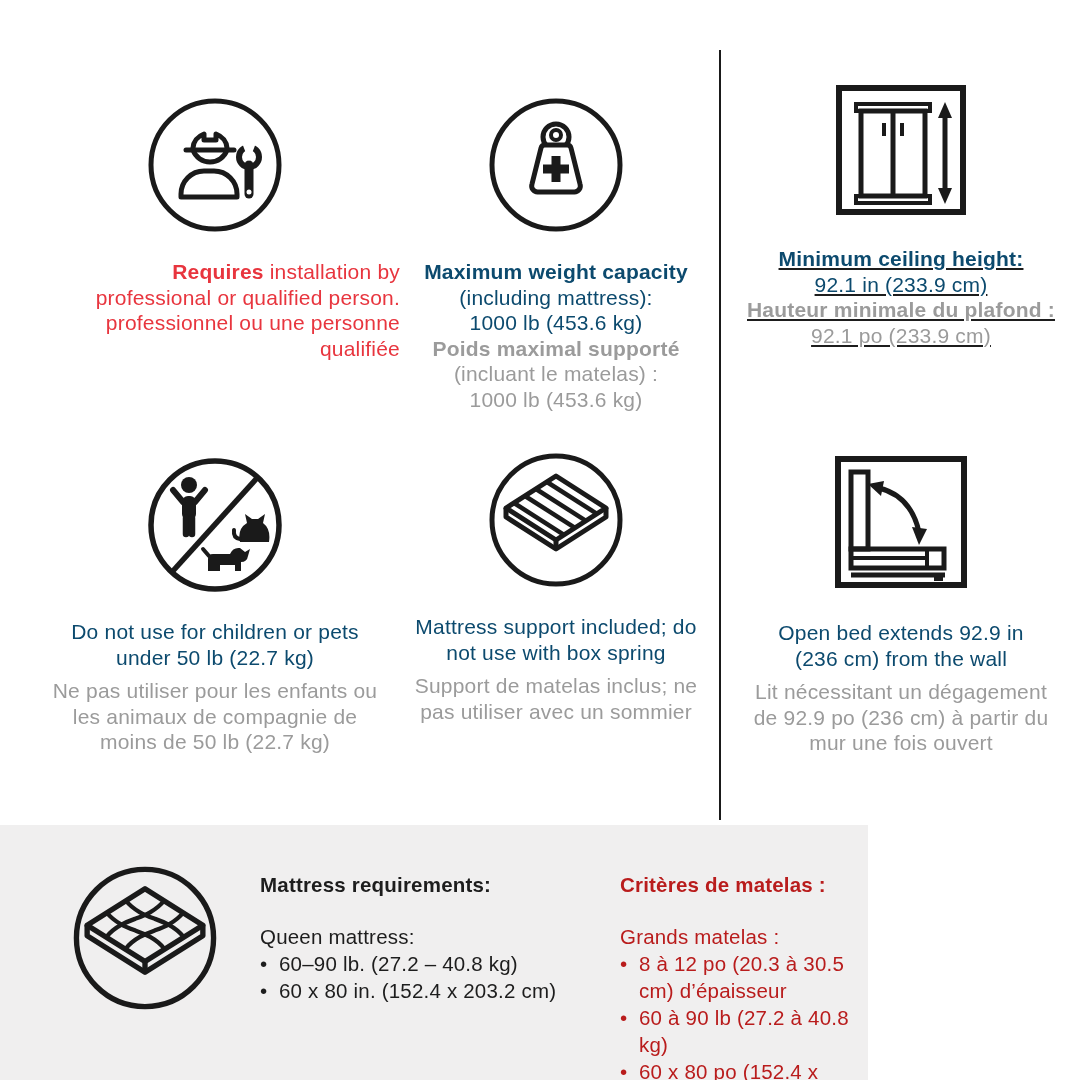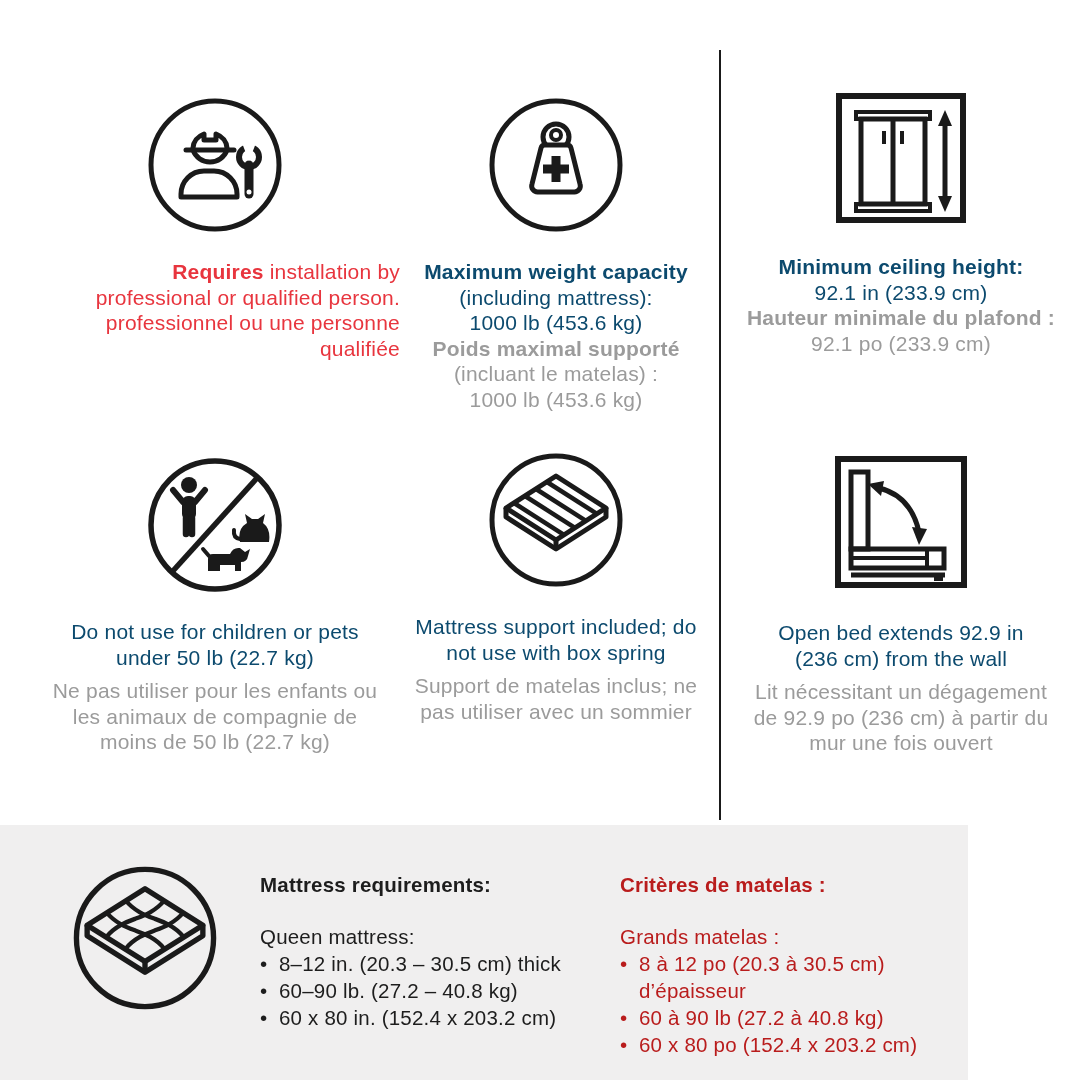--- a/index.html
+++ b/index.html
@@ -22,21 +22,21 @@
   .wrap { margin: 8px auto; }
   .divider {
     position: absolute;
     left: 719px; top: 50px;
     width: 2px; height: 770px;
     background: #1a1a1a;
   }
   .band {
     position: absolute;
     left: 0; top: 825px;
-    width: 968px; height: 255px;
+    width: 868px; height: 255px;
     background: #f0efef;
   }
   .band-icon { position: absolute; left: 70px; top: 38px; }
   .band-col { position: absolute; top: 46px; font-size: 20.5px; line-height: 27px; letter-spacing: 0.2px; }
   .band-col.en { left: 260px; color: #1d1d1d; }
   .band-col.fr { left: 620px; color: #b91c1c; }
   .band-title { font-weight: bold; margin-bottom: 25px; }
   .band-col ul { list-style: none; margin: 0; padding: 0; }
   .band-col li { position: relative; padding-left: 19px; }
   .band-col li::before { content: "\2022"; position: absolute; left: 0; }
@@ -84,21 +84,21 @@
     <div class="txt">
       <div class="b blk">Maximum weight capacity</div>
       <div class="blk">(including mattress):</div>
       <div class="blk">1000 lb (453.6 kg)</div>
       <div class="b gray">Poids maximal supporté</div>
       <div class="gray">(incluant le matelas) :</div>
       <div class="gray">1000 lb (453.6 kg)</div>
     </div>
   </div>
 
-  <div class="card" style="left:736px; top:88px; width:330px;">
+  <div class="card" style="left:736px; top:80px; width:330px;text-decoration:underline;">
     <div class="icon-row" style="margin-bottom:24px;">
       <svg viewBox="0 0 140 140" width="140" height="140" aria-hidden="true">
         <rect x="8" y="8" width="124" height="124" fill="none" stroke="#1a1a1a" stroke-width="6"></rect>
         <rect x="25" y="24" width="74" height="7" fill="none" stroke="#1a1a1a" stroke-width="4"></rect>
         <rect x="30" y="31" width="64" height="85" fill="none" stroke="#1a1a1a" stroke-width="5"></rect>
         <line x1="62" y1="31" x2="62" y2="116" stroke="#1a1a1a" stroke-width="5"></line>
         <line x1="53" y1="43" x2="53" y2="56" stroke="#1a1a1a" stroke-width="4"></line>
         <line x1="71" y1="43" x2="71" y2="56" stroke="#1a1a1a" stroke-width="4"></line>
         <rect x="25" y="116" width="74" height="7" fill="none" stroke="#1a1a1a" stroke-width="4"></rect>
         <line x1="114" y1="34" x2="114" y2="112" stroke="#1a1a1a" stroke-width="5"></line>
@@ -202,21 +202,20 @@
         </g>
         <path d="M16 58 v10 L70 102 L124 68 v-10" fill="none" stroke="#1a1a1a" stroke-width="5" stroke-linejoin="round"></path>
         <line x1="70" y1="92" x2="70" y2="102" stroke="#1a1a1a" stroke-width="5"></line>
       </svg>
     </div>
 
     <div class="band-col en">
       <div class="band-title">Mattress requirements:</div>
       <div>Queen mattress:</div>
       <ul>
-        <li>8–12 in. (20.3 – 30.5 cm) thick</li>
         <li>60–90 lb. (27.2 – 40.8 kg)</li>
         <li>60 x 80 in. (152.4 x 203.2 cm)</li>
       </ul>
     </div>
 
     <div class="band-col fr">
       <div class="band-title">Critères de matelas :</div>
       <div>Grands matelas :</div>
       <ul>
         <li>8 à 12 po (20.3 à 30.5 cm) d’épaisseur</li>

